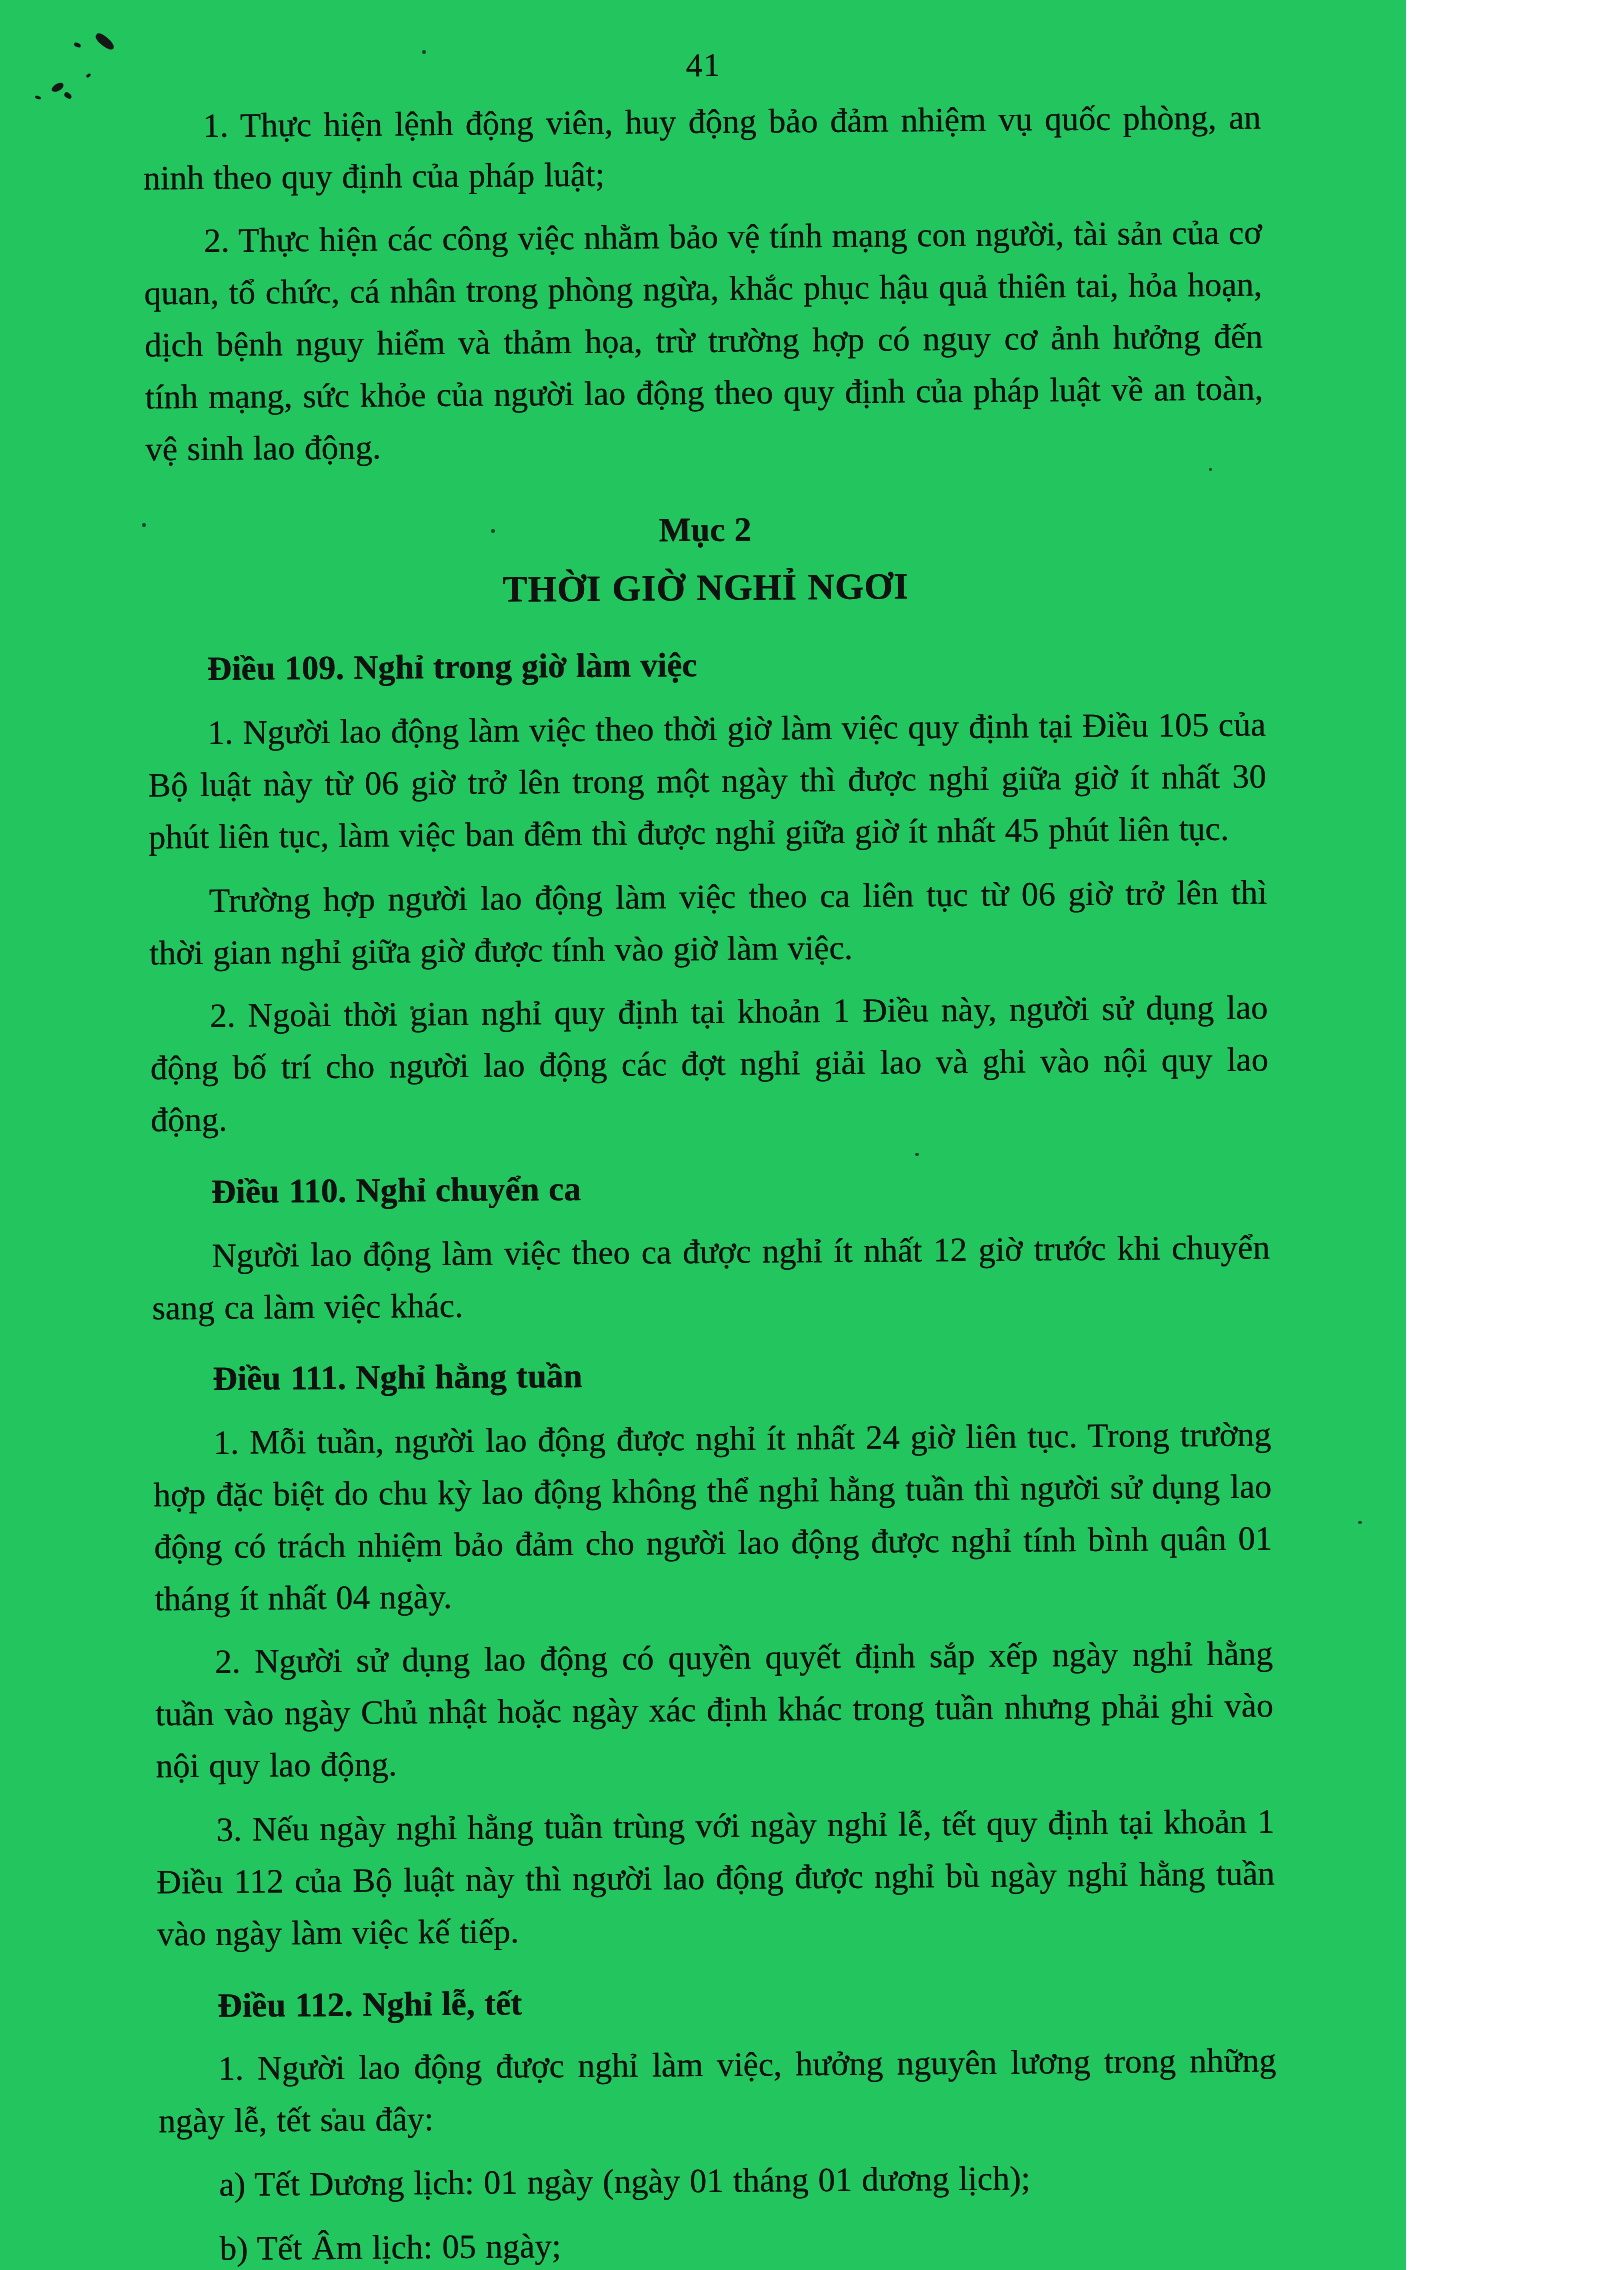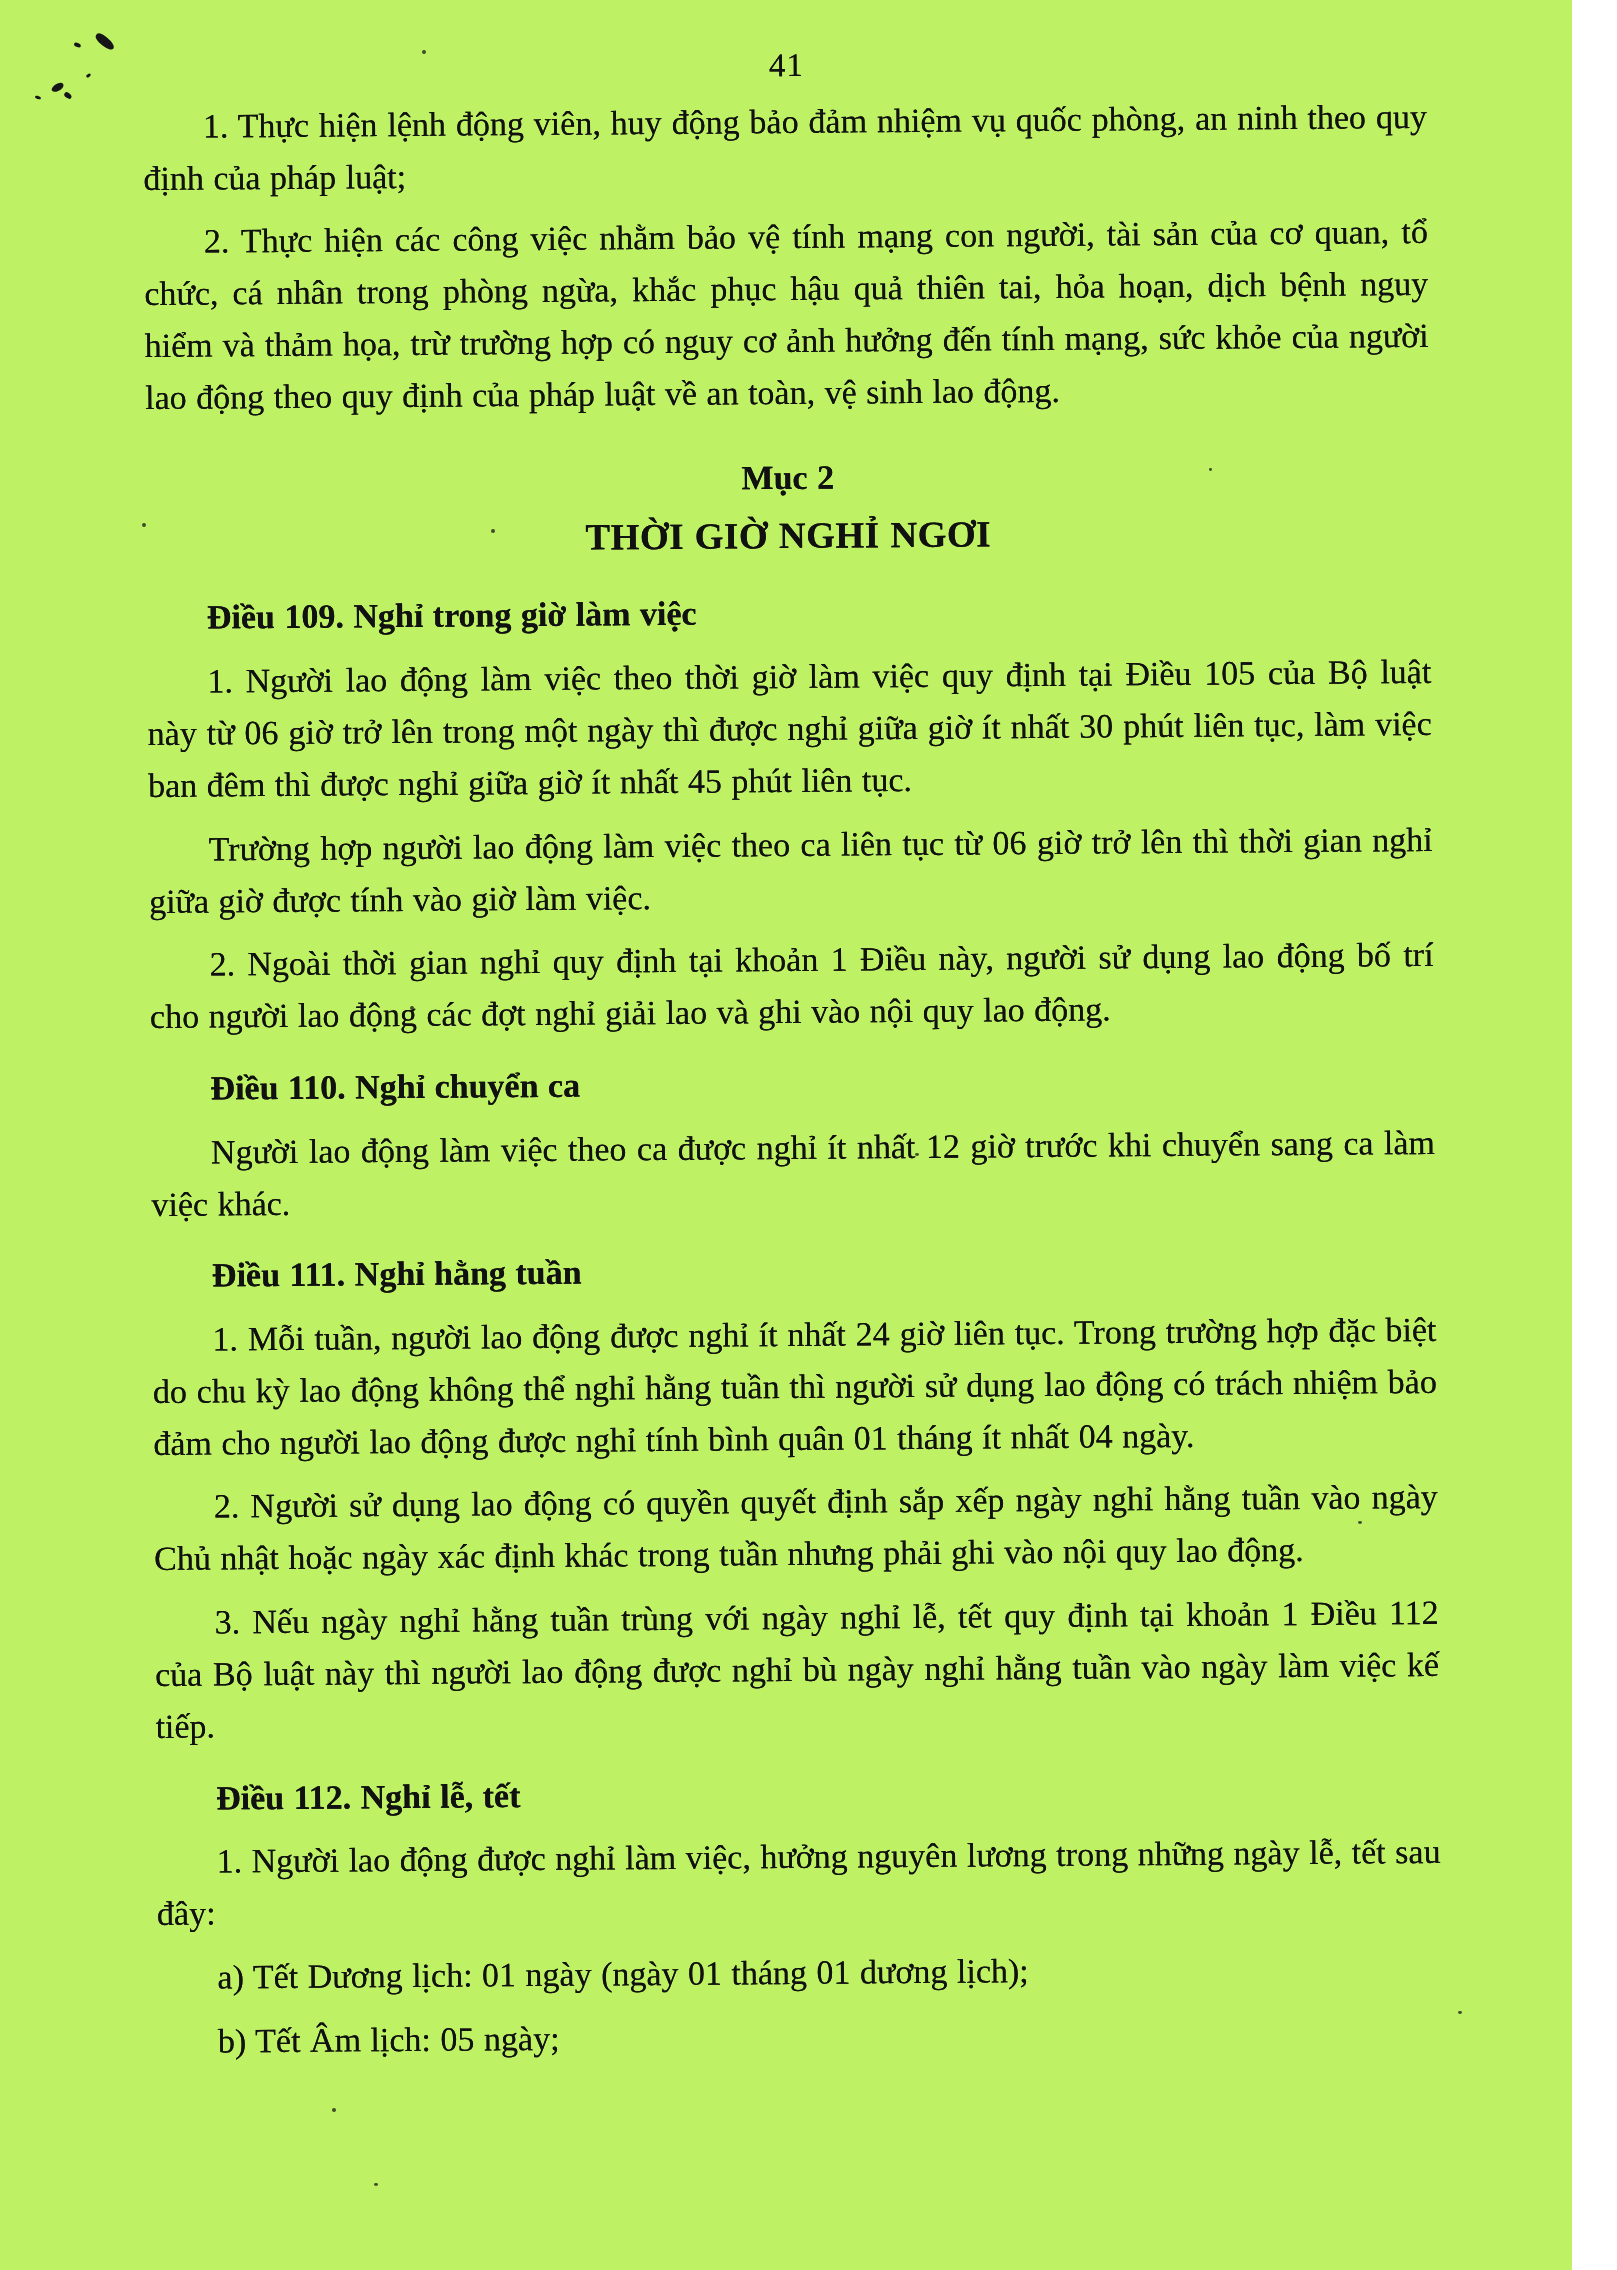--- a/index.html
+++ b/index.html
@@ -2,23 +2,23 @@
 <html lang="vi"><head>
 <meta charset="utf-8">
 <style>
   html, body {
     margin: 0;
     padding: 0;
     background: #ffffff;
   }
   .page {
     position: relative;
-    width: 1572px;
+    width: 1406px;
     height: 2270px;
-    background: #bef264;
+    background: #22c55e;
     overflow: hidden;
     font-family: "Liberation Serif", "DejaVu Serif", serif;
     color: #111111;
   }
   
   .scan-rotate {
     position: absolute;
     left: 0;
     top: 0;
     width: 100%;

